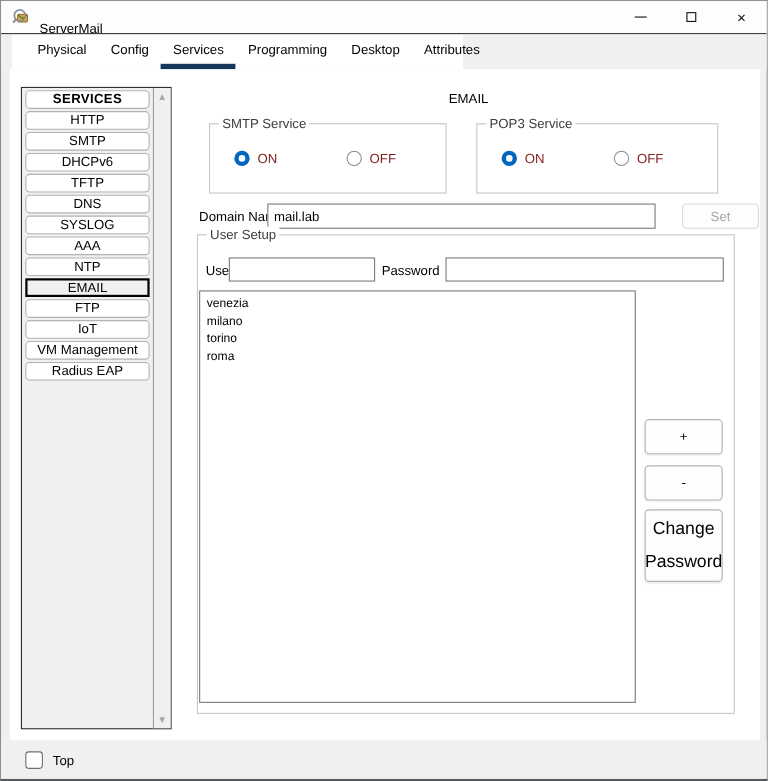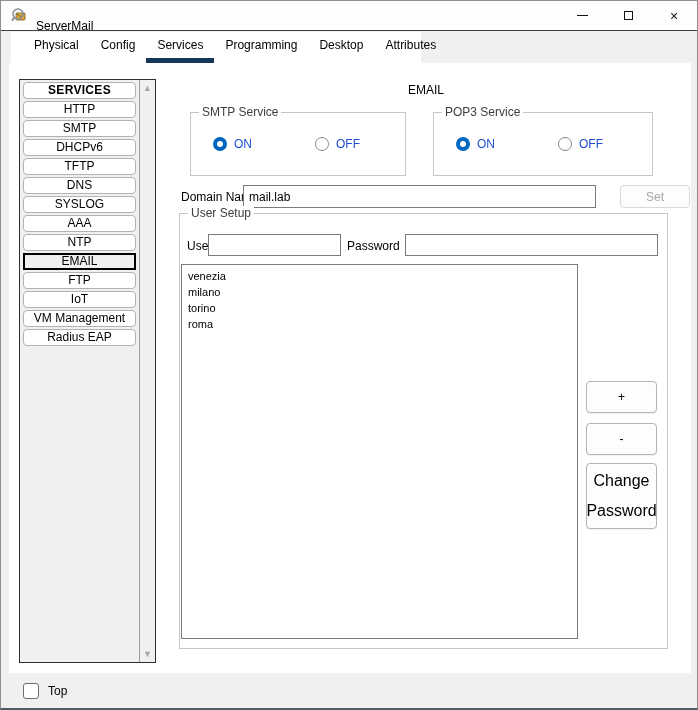--- a/index.html
+++ b/index.html
@@ -46,21 +46,21 @@
   
   .groupbox { position:absolute; border:1px solid #c6c6c6; background:#ffffff; }
   .groupbox .legend { position:absolute; top:-8px; left:8px; background:#ffffff; padding:0 3px; font-size:12px; color:#3d3d3d; }
   .gb-smtp { left:181px; top:49px; width:216px; height:64px; }
   .gb-pop3 { left:424px; top:49px; width:220px; height:64px; }
   .radio-row { position:absolute; left:0; top:0; width:100%; height:100%; display:flex; align-items:center; padding-left:22px; gap:14px; }
   .radio-opt { display:flex; align-items:center; gap:7px; width:88px; }
   .radio { width:14px; height:14px; border-radius:50%; border:1px solid #8a8a8a; background:#ffffff; position:relative; flex:0 0 auto; }
   .radio.checked { border:none; background:#0067c0; }
   .radio.checked::after { content:""; position:absolute; left:4px; top:4px; width:6px; height:6px; border-radius:50%; background:#ffffff; }
-  .radio-label { font-size:12px; color:#1d4ed8; }
+  .radio-label { font-size:12px; color:#7f1d1d; }
   
   .label { position:absolute; font-size:12px; color:#000; white-space:nowrap; }
   .textfield { position:absolute; border:1px solid #7a7a7a; background:#ffffff; font-size:12px; padding:0 5px; color:#000; outline:none; }
   .domain-label { left:172px; top:127px; }
   .domain-input { left:234px; top:122px; width:353px; height:23px; }
   .btn { position:absolute; background:#fdfdfd; border:1px solid #b4b4b4; border-radius:4px; font-size:12px; color:#000;
          display:flex; align-items:center; justify-content:center; box-shadow:0 1px 1px rgba(0,0,0,0.06); }
   .set-btn { left:587px; top:122px; width:70px; height:23px; color:#a6a6a6; border-color:#d8d8d8; box-shadow:none;margin-left:24px; }
   
   .gb-usersetup { left:170px; top:150px; width:489px; height:436px; }

